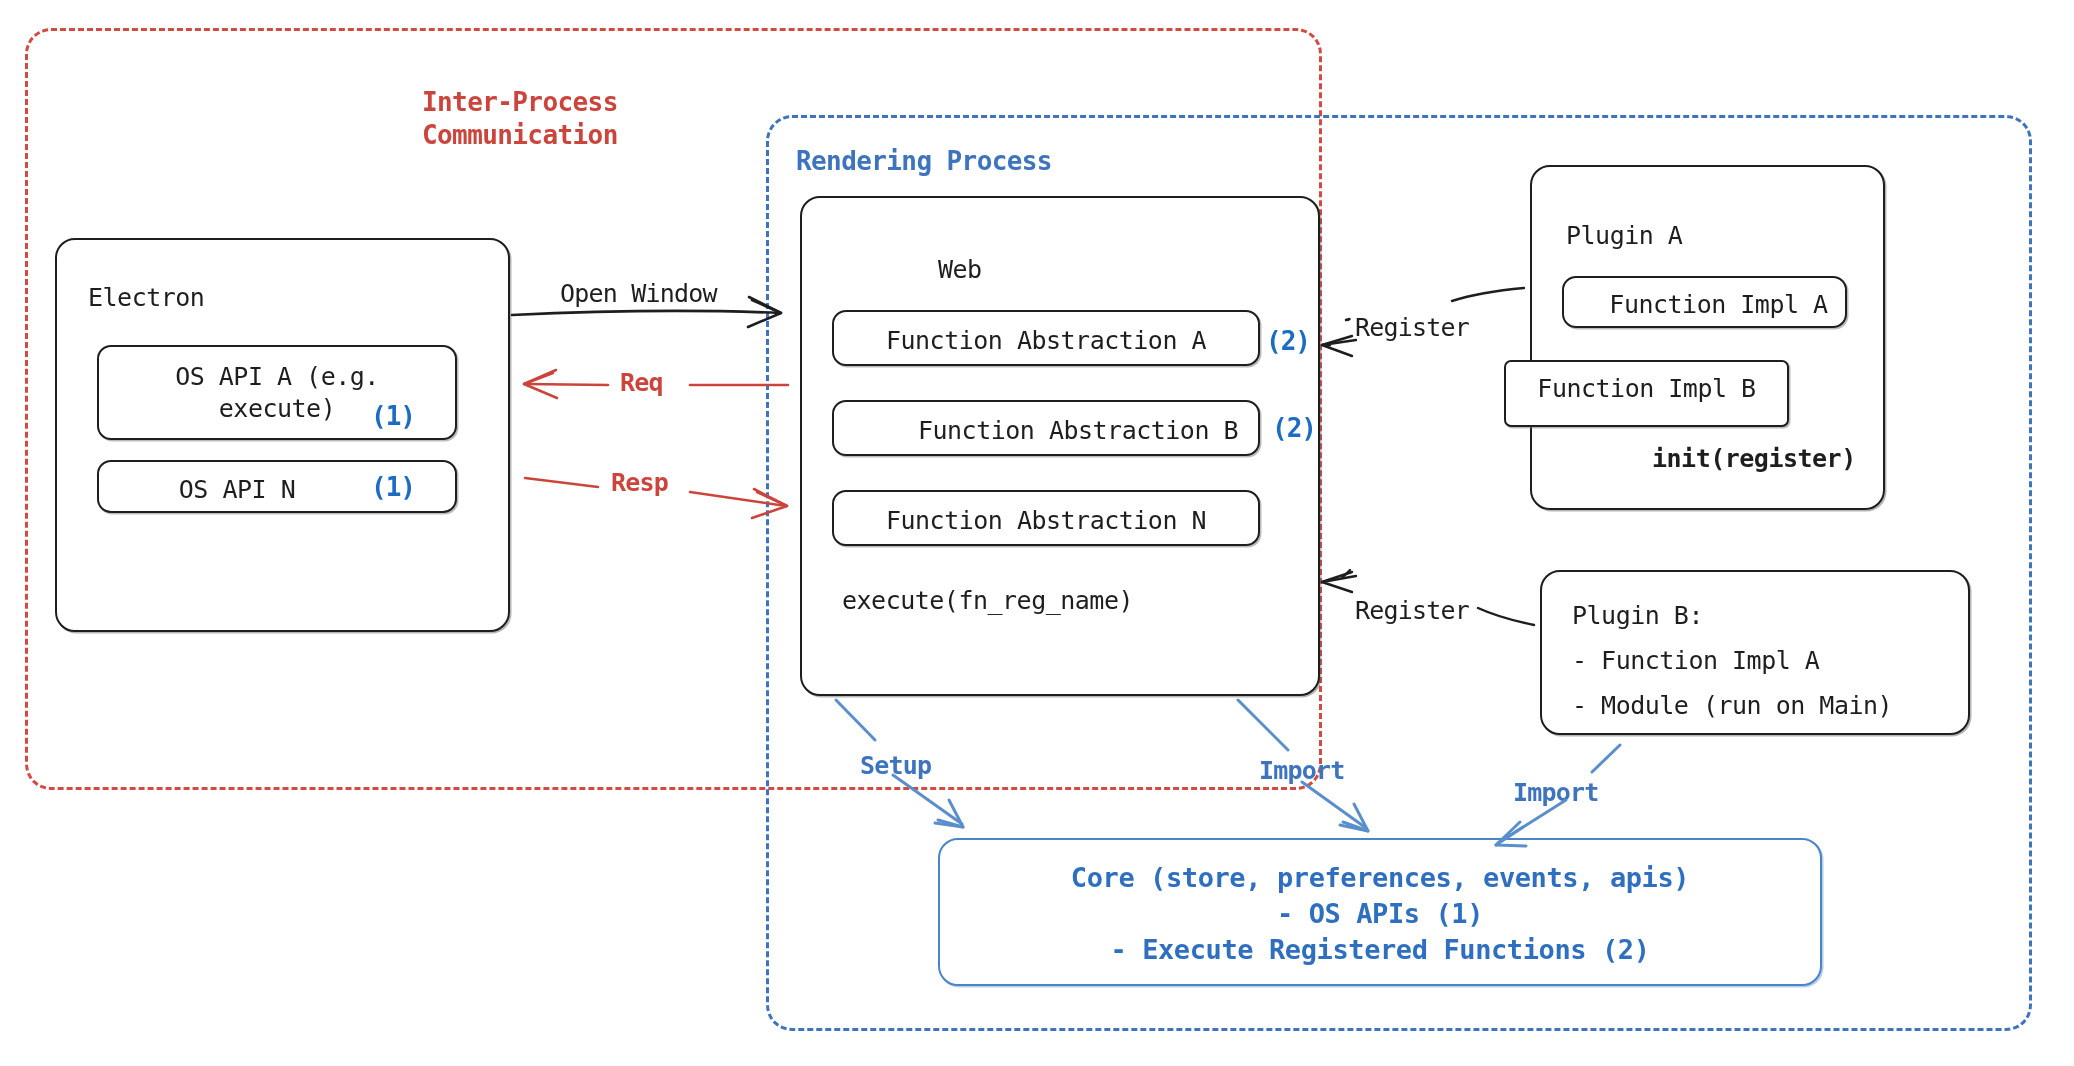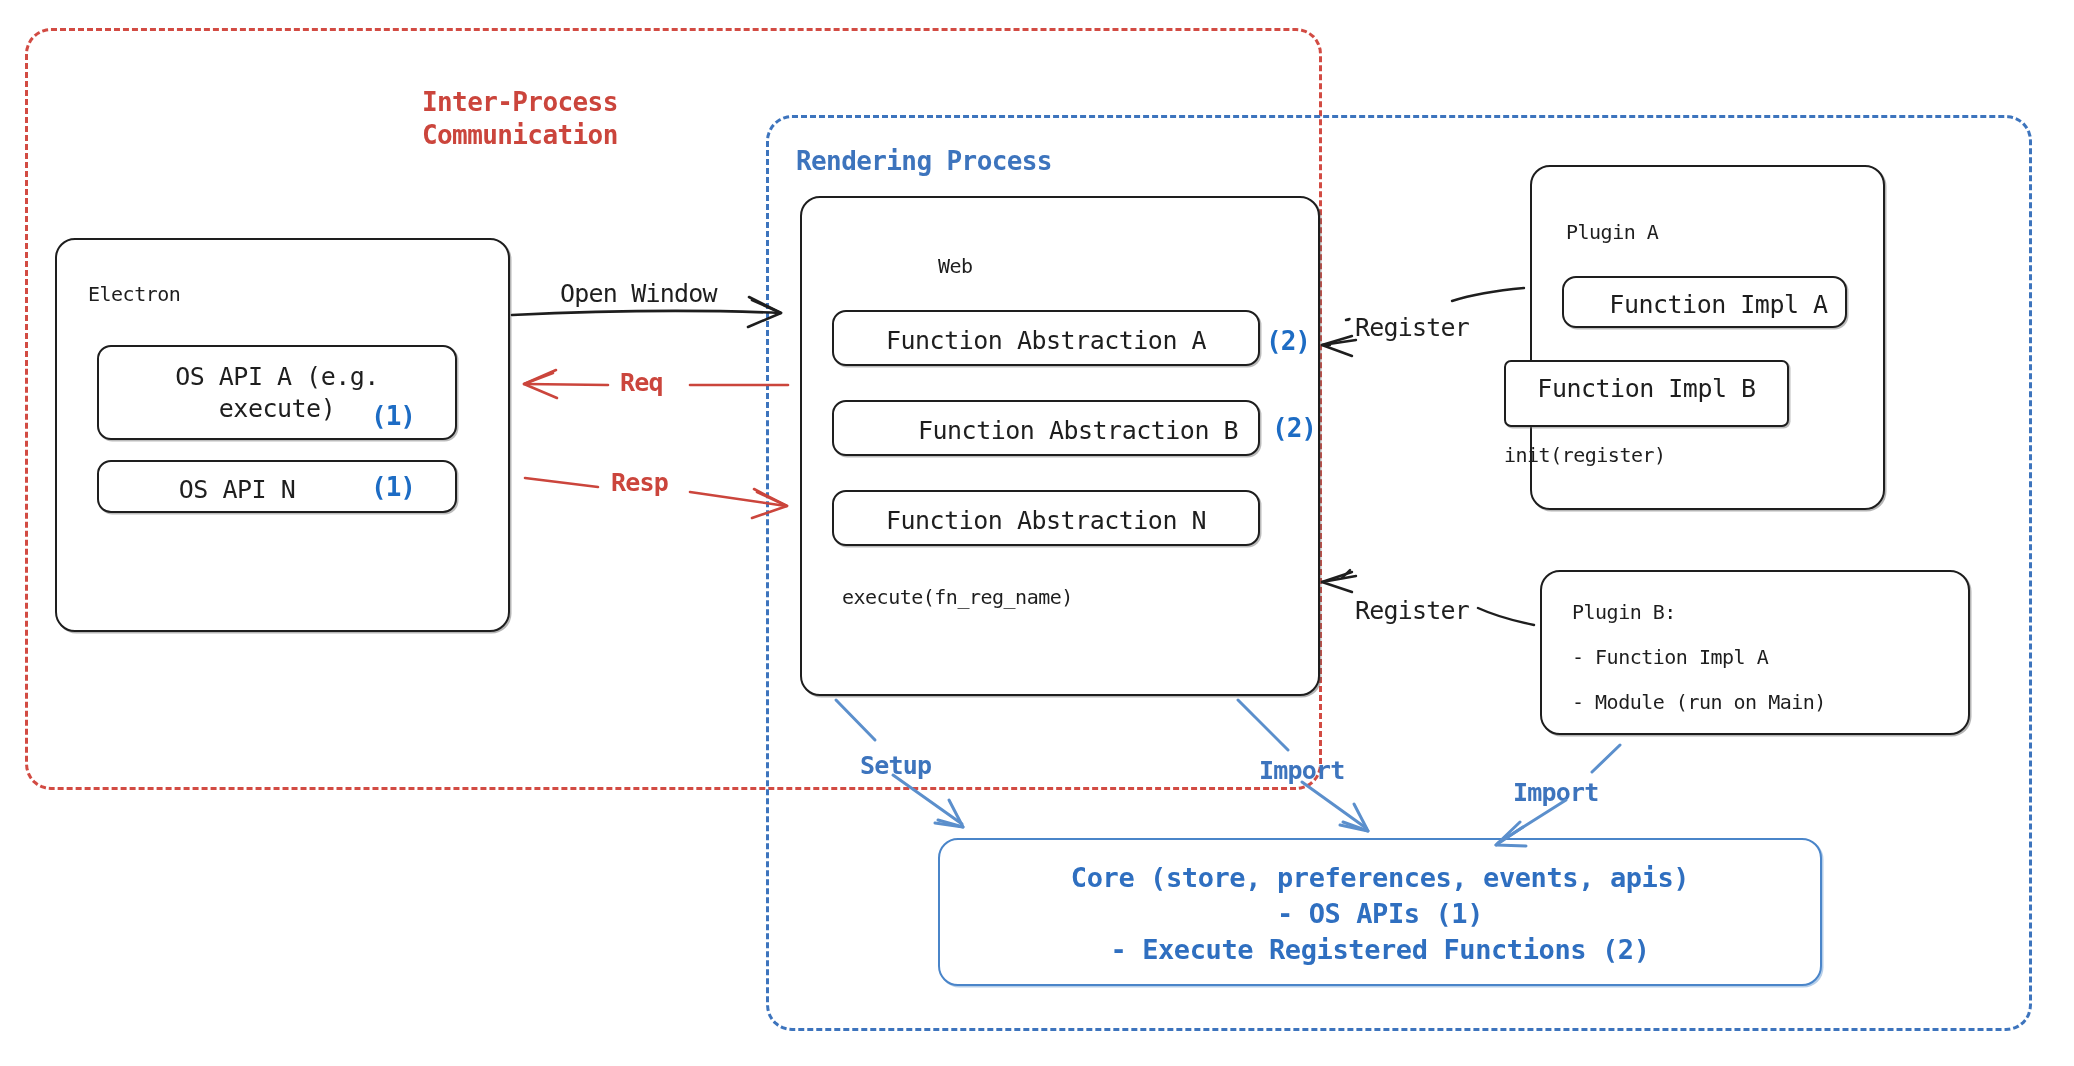--- a/index.html
+++ b/index.html
@@ -61,21 +61,21 @@
     white-space: pre;
     color: #1e1e1e;
     font-family: "DejaVu Sans Mono", "Liberation Mono", monospace;
     line-height: 1.28;
   }
   .t-red   { color: #cb453c; }
   .t-blue  { color: #3d74bd; }
   .t-blue2 { color: #1d6cc4; }
 
   .box-title {
-    font-size: 20px;
+    font-size: 25px;
     letter-spacing: -0.5px;
   }
   .inner-text {
     font-size: 25px;
     letter-spacing: -0.5px;
     text-align: center;
     width: 100%;
   }
   .group-title {
     font-size: 26px;
@@ -159,21 +159,21 @@
   <div class="label box-title" style="left:1566px; top:220px;">Plugin A</div>
 
   <div class="node inner" style="left:1562px; top:276px; width:285px; height:52px;">
     <div class="label inner-text" style="left:0; top:11px;padding-left:14px;">Function Impl A</div>
   </div>
 
   <div class="node inner" style="left:1504px; top:360px; width:285px; height:67px;border-radius:7px;">
     <div class="label inner-text" style="left:0; top:11px;">Function Impl B</div>
   </div>
 
-  <div class="label box-title" style="left:1504px; top:443px;">init(register)</div>
+  <div class="label box-title" style="left:1652px; top:443px;font-weight:bold;">init(register)</div>
 
   <div class="node" style="left:1540px; top:570px; width:430px; height:165px;"></div>
   <div class="label box-title" style="left:1572px; top:600px;">Plugin B:</div>
   <div class="label box-title" style="left:1572px; top:645px;">- Function Impl A</div>
   <div class="label box-title" style="left:1572px; top:690px;">- Module (run on Main)</div>
 
   <div class="node blue-node" style="left:938px; top:838px; width:884px; height:148px;">
     <div class="core-text" style="position:absolute; left:0; top:20px;">Core (store, preferences, events, apis)</div>
     <div class="core-text" style="position:absolute; left:0; top:56px;">- OS APIs (1)</div>
     <div class="core-text" style="position:absolute; left:0; top:92px;">- Execute Registered Functions (2)</div>

